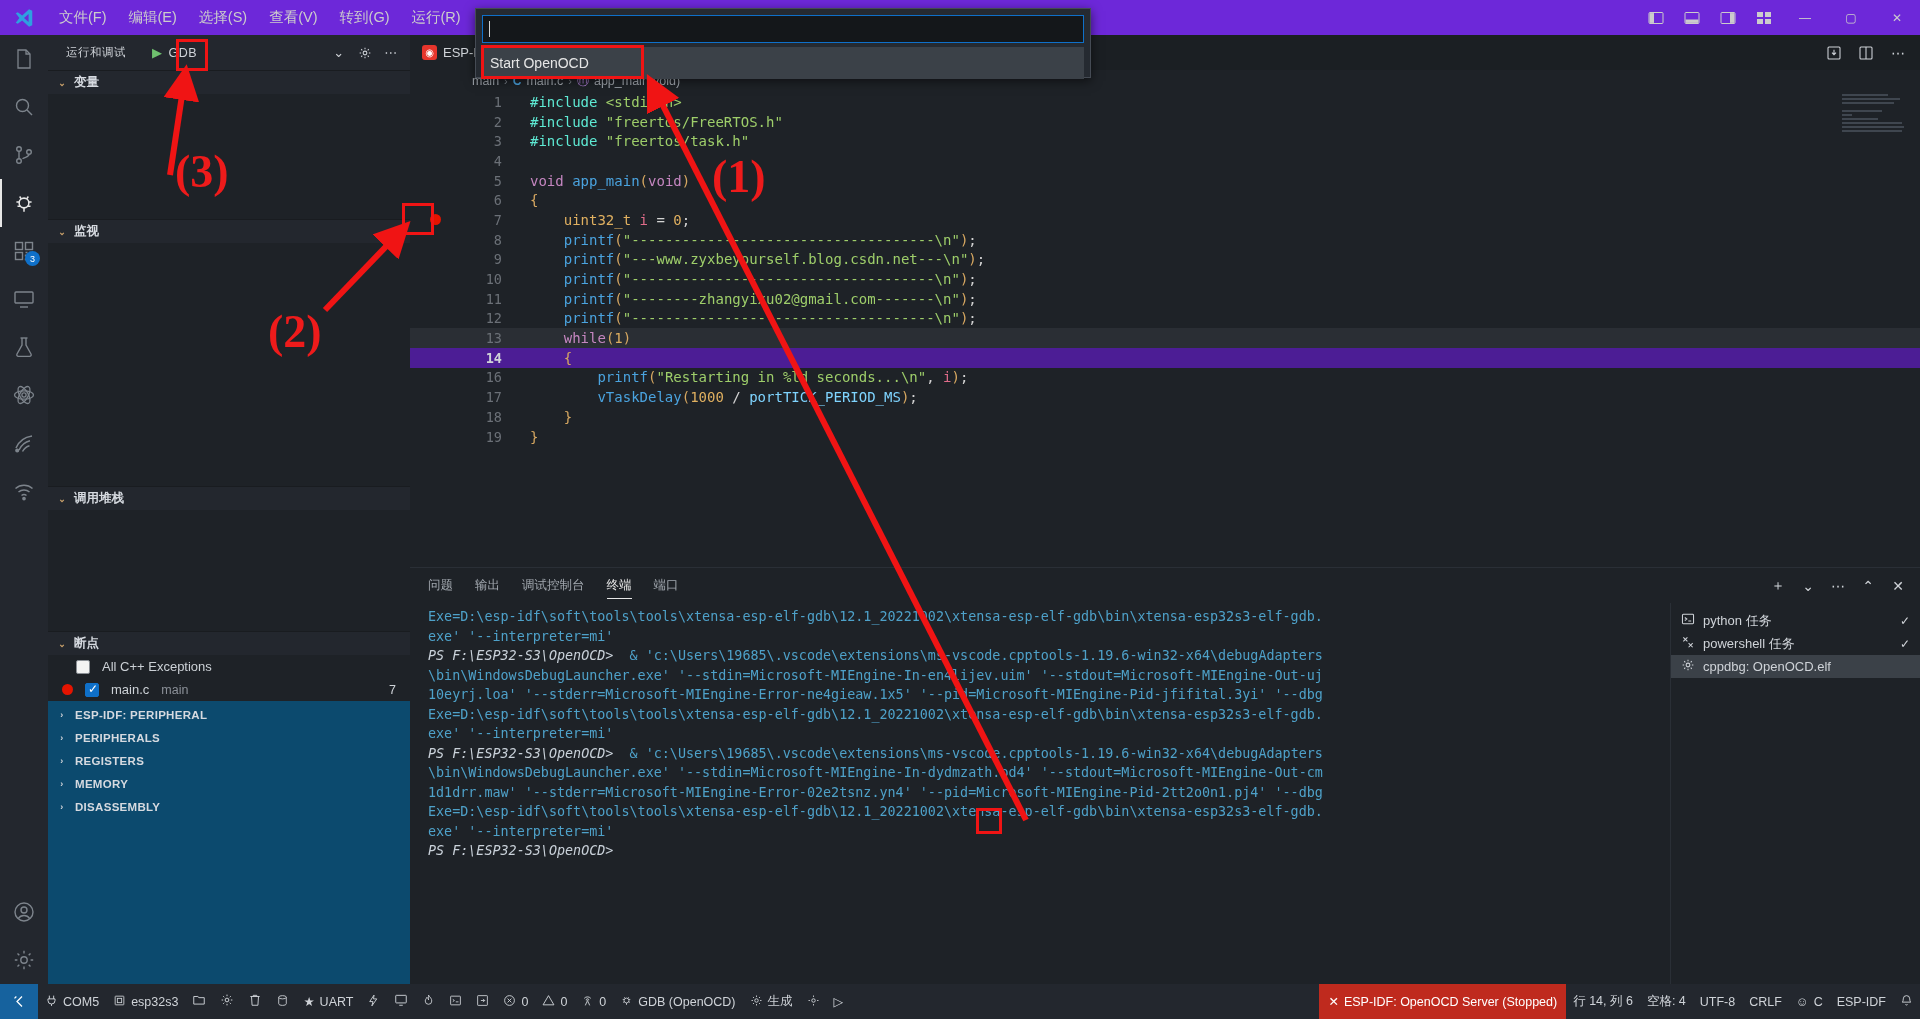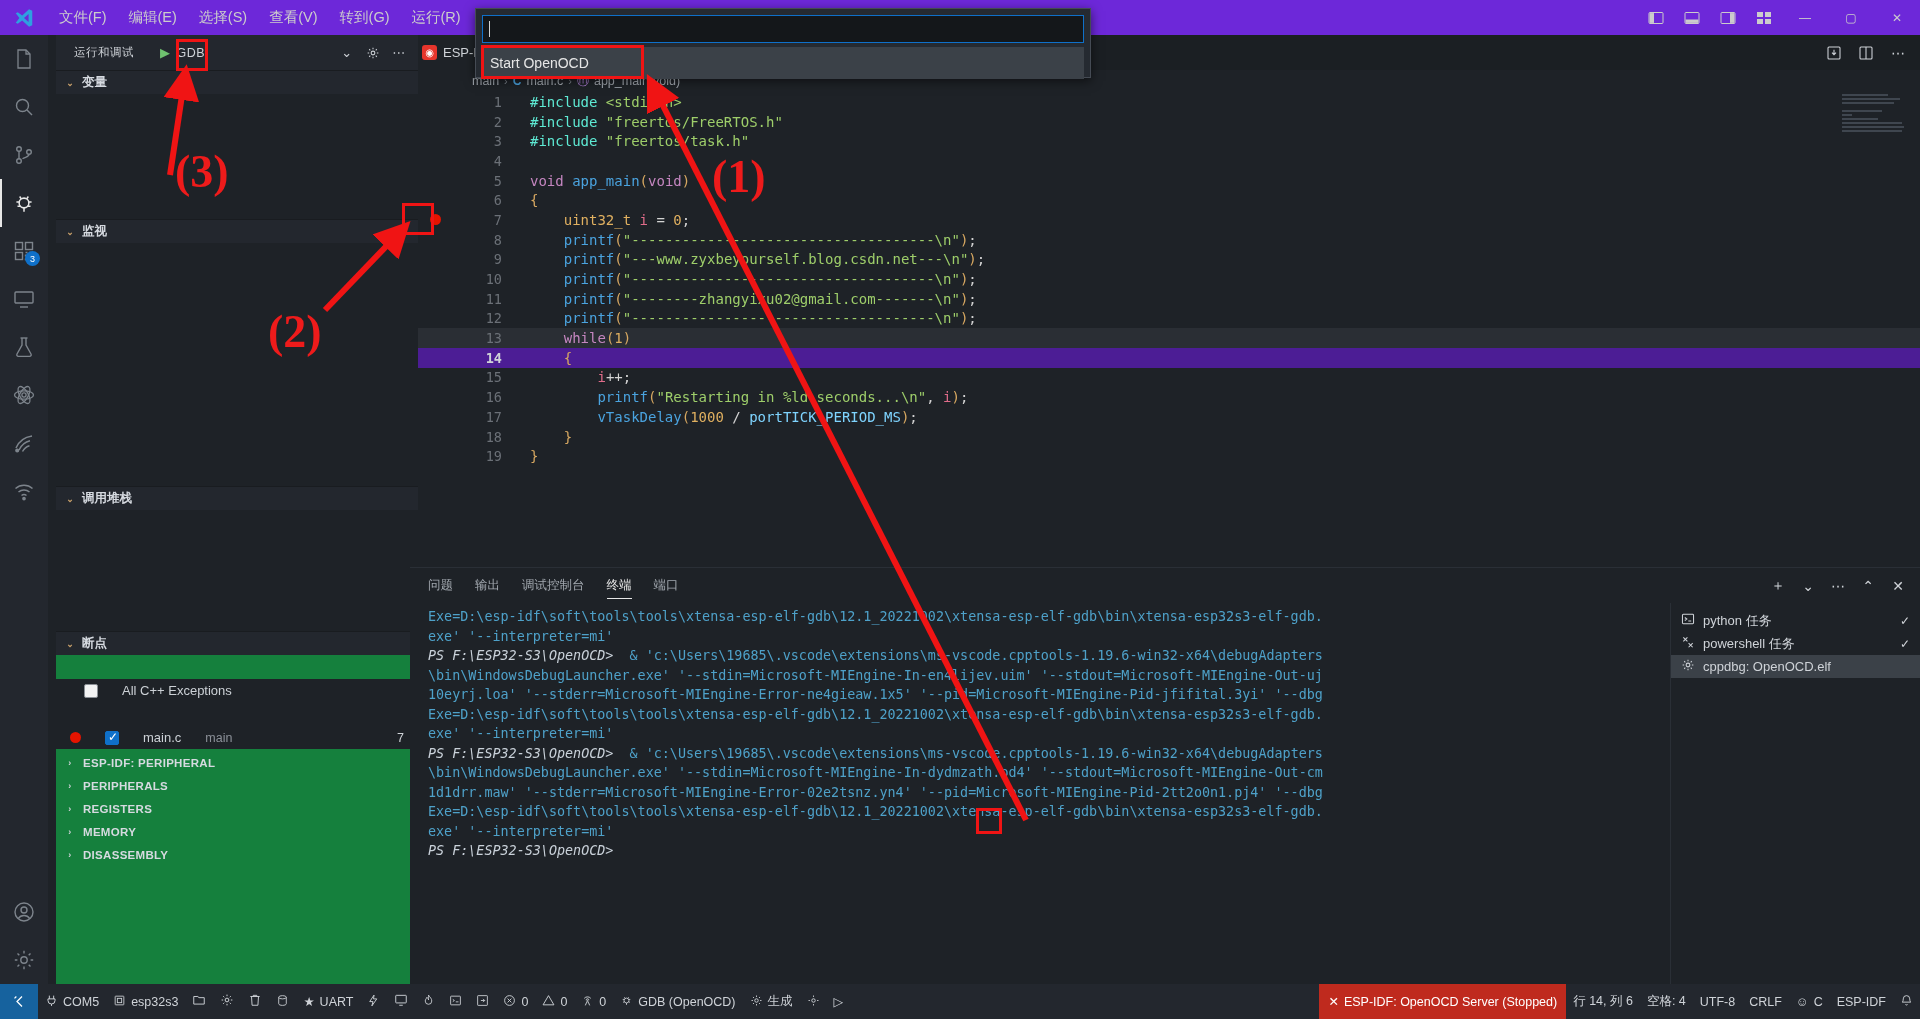--- a/index.html
+++ b/index.html
@@ -47,43 +47,43 @@
   .ab-item{ width:48px; height:48px; display:flex; align-items:center; justify-content:center;
             color:#7d848c; position:relative;}
   .ab-item.active{ color:#e7e7e7; }
   .ab-item.active:before{ content:""; position:absolute; left:0; top:0; width:2px; height:48px; background:#e7e7e7;}
   .ab-badge{ position:absolute; right:8px; bottom:9px; min-width:15px; height:15px; border-radius:8px;
              background:#0f70c9; color:#fff; font-size:9px; display:flex; align-items:center; justify-content:center; padding:0 4px;}
   .ab-bottom{ margin-top:auto; display:flex; flex-direction:column; align-items:center;}
 
   
   .sidebar{
-    position:absolute; left:56px; top:35px; width:362px; height:949px;
-    background:#15803d; z-index:3; color:#cfd3d8;
+    position:absolute; left:48px; top:35px; width:362px; height:949px;
+    background:#0c4a6e; z-index:3; color:#cfd3d8;
   }
   .sb-header{
     height:35px; display:flex; align-items:center; padding:0 8px 0 18px;
     font-size:11px; letter-spacing:.5px; color:#cfd3d8; background:#23272e; font-weight:400;
   }
   .sb-title{ font-size:11.5px; text-transform:none; }
   .sb-run-select{ display:flex; align-items:center; gap:6px; margin-left:26px; flex:1;}
   .run-play{ color:#6fc16f; font-size:13px; }
   .run-name{ font-size:12.5px; color:#cfd3d8;}
   .sb-ic{ width:22px; height:22px; display:flex; align-items:center; justify-content:center; color:#cfd3d8; font-size:13px;}
 
   .section-head{
     height:24px; display:flex; align-items:center; gap:6px; padding-left:8px;
     background:#23272e; font-size:12.5px; font-weight:bold; color:#d6dae0;
     border-top:1px solid #191c20;
   }
   .chev{ font-size:9px; color:#c8a06a; width:12px; display:flex; justify-content:center;}
   .chev-r{ font-size:9px; color:#cfd3d8; width:12px; display:flex; justify-content:center;}
   .section-body{ background:#1e2227; }
 
-  .bp-row{ height:23px; display:flex; align-items:center; gap:24px; padding-left:28px; font-size:13px; color:#ccd1d6;margin-top:24px;}
+  .bp-row{ height:23px; display:flex; align-items:center; gap:12px; padding-left:28px; font-size:13px; color:#ccd1d6;}
   .bp-row.with-dot{ padding-left:8px;}
   .bp-dot{ width:11px; height:11px; border-radius:50%; background:#e51400; margin-left:6px;}
   .cbox{ width:14px; height:14px; border:1px solid #8a8f95; background:#f3f3f3; border-radius:2px;}
   .cbox.checked{ background:#0f70c9; border-color:#0f70c9; position:relative;}
   .cbox.checked:after{ content:"✓"; position:absolute; left:2px; top:-2px; color:#fff; font-size:12px;}
   .bp-sub{ color:#8b9098; font-size:12.5px;}
   .bp-line{ margin-left:auto; margin-right:14px; color:#cfd3d8; font-size:12.5px;}
 
   .tree-head{ height:23px; display:flex; align-items:center; gap:7px; padding-left:8px;
               font-size:11.5px; font-weight:bold; color:#d6dae0; letter-spacing:.3px;}
@@ -422,21 +422,20 @@
           <div class="code-row"><div class="gutter-bp"></div><div class="ln">5</div><div class="code-txt"><span class="t-kw">void </span><span class="t-fn">app_main</span><span class="t-br">(</span><span class="t-kw">void</span><span class="t-br">)</span></div></div>
           <div class="code-row"><div class="gutter-bp"></div><div class="ln">6</div><div class="code-txt"><span class="t-br">{</span></div></div>
           <div class="code-row"><div class="gutter-bp"><span style="width: 11px; height: 11px; border-radius: 50%; background: rgb(229, 20, 0); display: block;"></span></div><div class="ln">7</div><div class="code-txt"><span class="t-pun">    </span><span class="t-type">uint32_t</span><span class="t-pun"> </span><span class="t-var">i</span><span class="t-pun"> = </span><span class="t-num">0</span><span class="t-pun">;</span></div></div>
           <div class="code-row"><div class="gutter-bp"></div><div class="ln">8</div><div class="code-txt"><span class="t-pun">    </span><span class="t-fn">printf</span><span class="t-br">(</span><span class="t-str">"------------------------------------\n"</span><span class="t-br">)</span><span class="t-pun">;</span></div></div>
           <div class="code-row"><div class="gutter-bp"></div><div class="ln">9</div><div class="code-txt"><span class="t-pun">    </span><span class="t-fn">printf</span><span class="t-br">(</span><span class="t-str">"---www.zyxbeyourself.blog.csdn.net---\n"</span><span class="t-br">)</span><span class="t-pun">;</span></div></div>
           <div class="code-row"><div class="gutter-bp"></div><div class="ln">10</div><div class="code-txt"><span class="t-pun">    </span><span class="t-fn">printf</span><span class="t-br">(</span><span class="t-str">"------------------------------------\n"</span><span class="t-br">)</span><span class="t-pun">;</span></div></div>
           <div class="code-row"><div class="gutter-bp"></div><div class="ln">11</div><div class="code-txt"><span class="t-pun">    </span><span class="t-fn">printf</span><span class="t-br">(</span><span class="t-str">"--------zhangyixu02@gmail.com-------\n"</span><span class="t-br">)</span><span class="t-pun">;</span></div></div>
           <div class="code-row"><div class="gutter-bp"></div><div class="ln">12</div><div class="code-txt"><span class="t-pun">    </span><span class="t-fn">printf</span><span class="t-br">(</span><span class="t-str">"------------------------------------\n"</span><span class="t-br">)</span><span class="t-pun">;</span></div></div>
           <div class="code-row hl"><div class="gutter-bp"></div><div class="ln">13</div><div class="code-txt"><span class="t-pun">    </span><span class="t-kw">while</span><span class="t-br">(</span><span class="t-num">1</span><span class="t-br">)</span></div></div>
           <div class="code-row cur"><div class="gutter-bp"></div><div class="ln active">14</div><div class="code-txt"><span class="t-pun">    </span><span class="t-br">{</span></div></div>
-          <div class="code-row"><div class="gutter-bp"></div><div class="ln">15</div><div class="code-txt"><span class="t-pun">        </span><span class="t-var">i</span><span class="t-pun">++;</span></div></div>
           <div class="code-row"><div class="gutter-bp"></div><div class="ln">16</div><div class="code-txt"><span class="t-pun">        </span><span class="t-fn">printf</span><span class="t-br">(</span><span class="t-str">"Restarting in %ld seconds...\n"</span><span class="t-pun">, </span><span class="t-var">i</span><span class="t-br">)</span><span class="t-pun">;</span></div></div>
           <div class="code-row"><div class="gutter-bp"></div><div class="ln">17</div><div class="code-txt"><span class="t-pun">        </span><span class="t-fn">vTaskDelay</span><span class="t-br">(</span><span class="t-num">1000</span><span class="t-pun"> / </span><span class="t-const">portTICK_PERIOD_MS</span><span class="t-br">)</span><span class="t-pun">;</span></div></div>
           <div class="code-row"><div class="gutter-bp"></div><div class="ln">18</div><div class="code-txt"><span class="t-pun">    </span><span class="t-br">}</span></div></div>
           <div class="code-row"><div class="gutter-bp"></div><div class="ln">19</div><div class="code-txt"><span class="t-br">}</span></div></div>
         </div>
       <div class="minimap">
         <div class="mm-line" style="width:46px"></div>
         <div class="mm-line" style="width:58px"></div>
         <div class="mm-line" style="width:52px"></div>
         <div class="mm-line" style="width:0px"></div>

